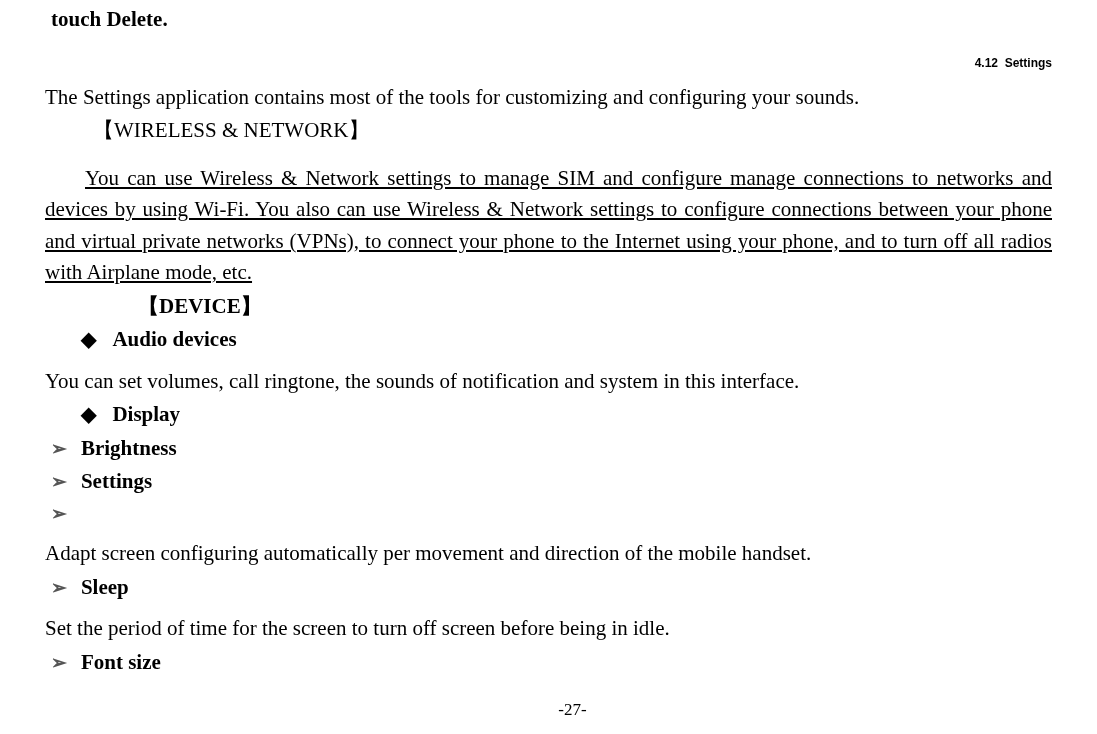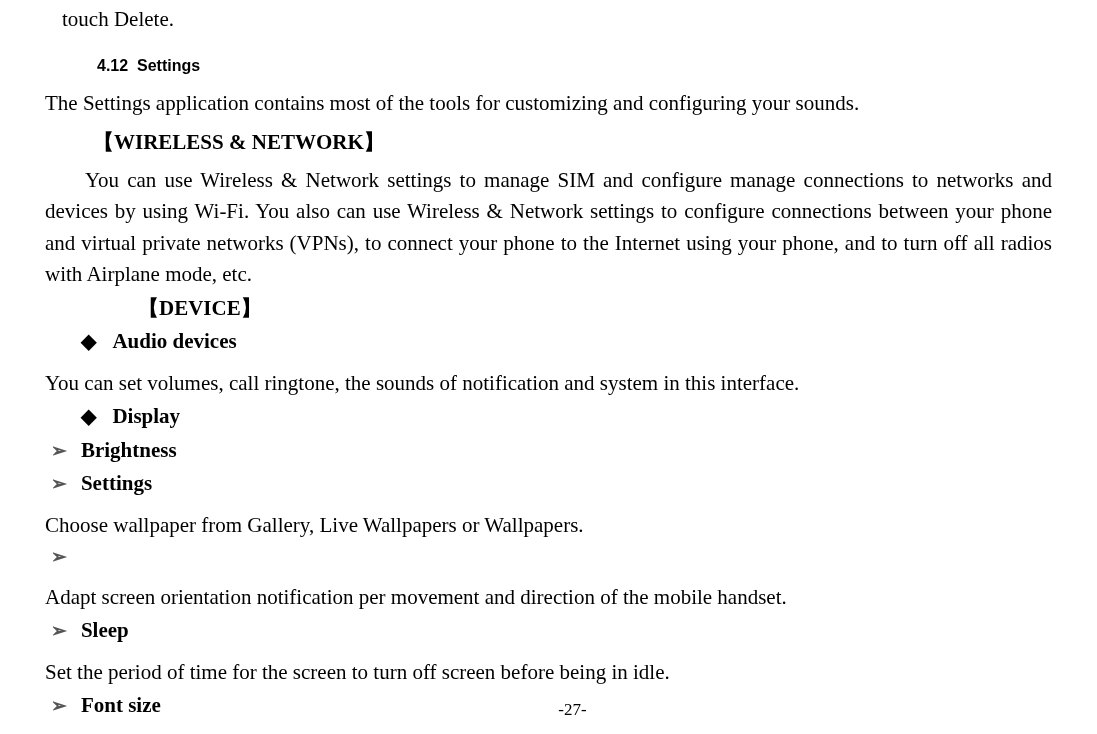--- a/index.html
+++ b/index.html
@@ -15,42 +15,45 @@
       background: #fff;
       color: #000;
       position: relative;
     }
     .page {
       padding: 0 45px;
       line-height: 1.5;
     }
     .frag-line {
       margin-top: 4px;
-      margin-left: 17px;
+      margin-left: 6px;
+      font-weight: bold;
     }
     .heading-numbered {
       font-family: Arial, Helvetica, sans-serif;
       font-weight: bold;
-      font-size: 16px;
+      font-size: 12px;
       margin-left: 52px;
       margin-top: 18px;
       margin-bottom: 10px;
+      text-align: right;
     }
     .intro-para {
       margin-top: 8px;
       text-align: justify;
     }
     .bracket-heading {
-      font-weight: bold;
-      margin-top: 8px;
+      font-weight: normal;
+      margin-top: 2px;
       margin-left: 48px;
     }
     .section-para {
       text-align: justify;
-      margin-top: 6px;
+      margin-top: 16px;
+      text-decoration: underline;
     }
     .section-para-indent {
       text-indent: 40px;
     }
     .bracket-heading2 {
       font-weight: bold;
       margin-top: 2px;
       margin-left: 93px;
     }
     .diamond-item {
@@ -121,26 +124,25 @@
 
   <div class="arrow-item">
     <span class="bullet">➢</span>
     <span>Brightness</span>
   </div>
 
   <div class="arrow-item">
     <span class="bullet">➢</span>
     <span>Settings</span>
   </div>
-  <div class="plain-para">Choose wallpaper from Gallery, Live Wallpapers or Wallpapers.</div>
 
   <div class="arrow-item">
     <span class="bullet">➢</span>
   </div>
-  <div class="plain-para">Adapt screen orientation notification per movement and direction of the mobile handset.</div>
+  <div class="plain-para">Adapt screen configuring automatically per movement and direction of the mobile handset.</div>
 
   <div class="arrow-item">
     <span class="bullet">➢</span>
     <span>Sleep</span>
   </div>
   <div class="plain-para">Set the period of time for the screen to turn off screen before being in idle.</div>
 
   <div class="arrow-item">
     <span class="bullet">➢</span>
     <span>Font size</span>

